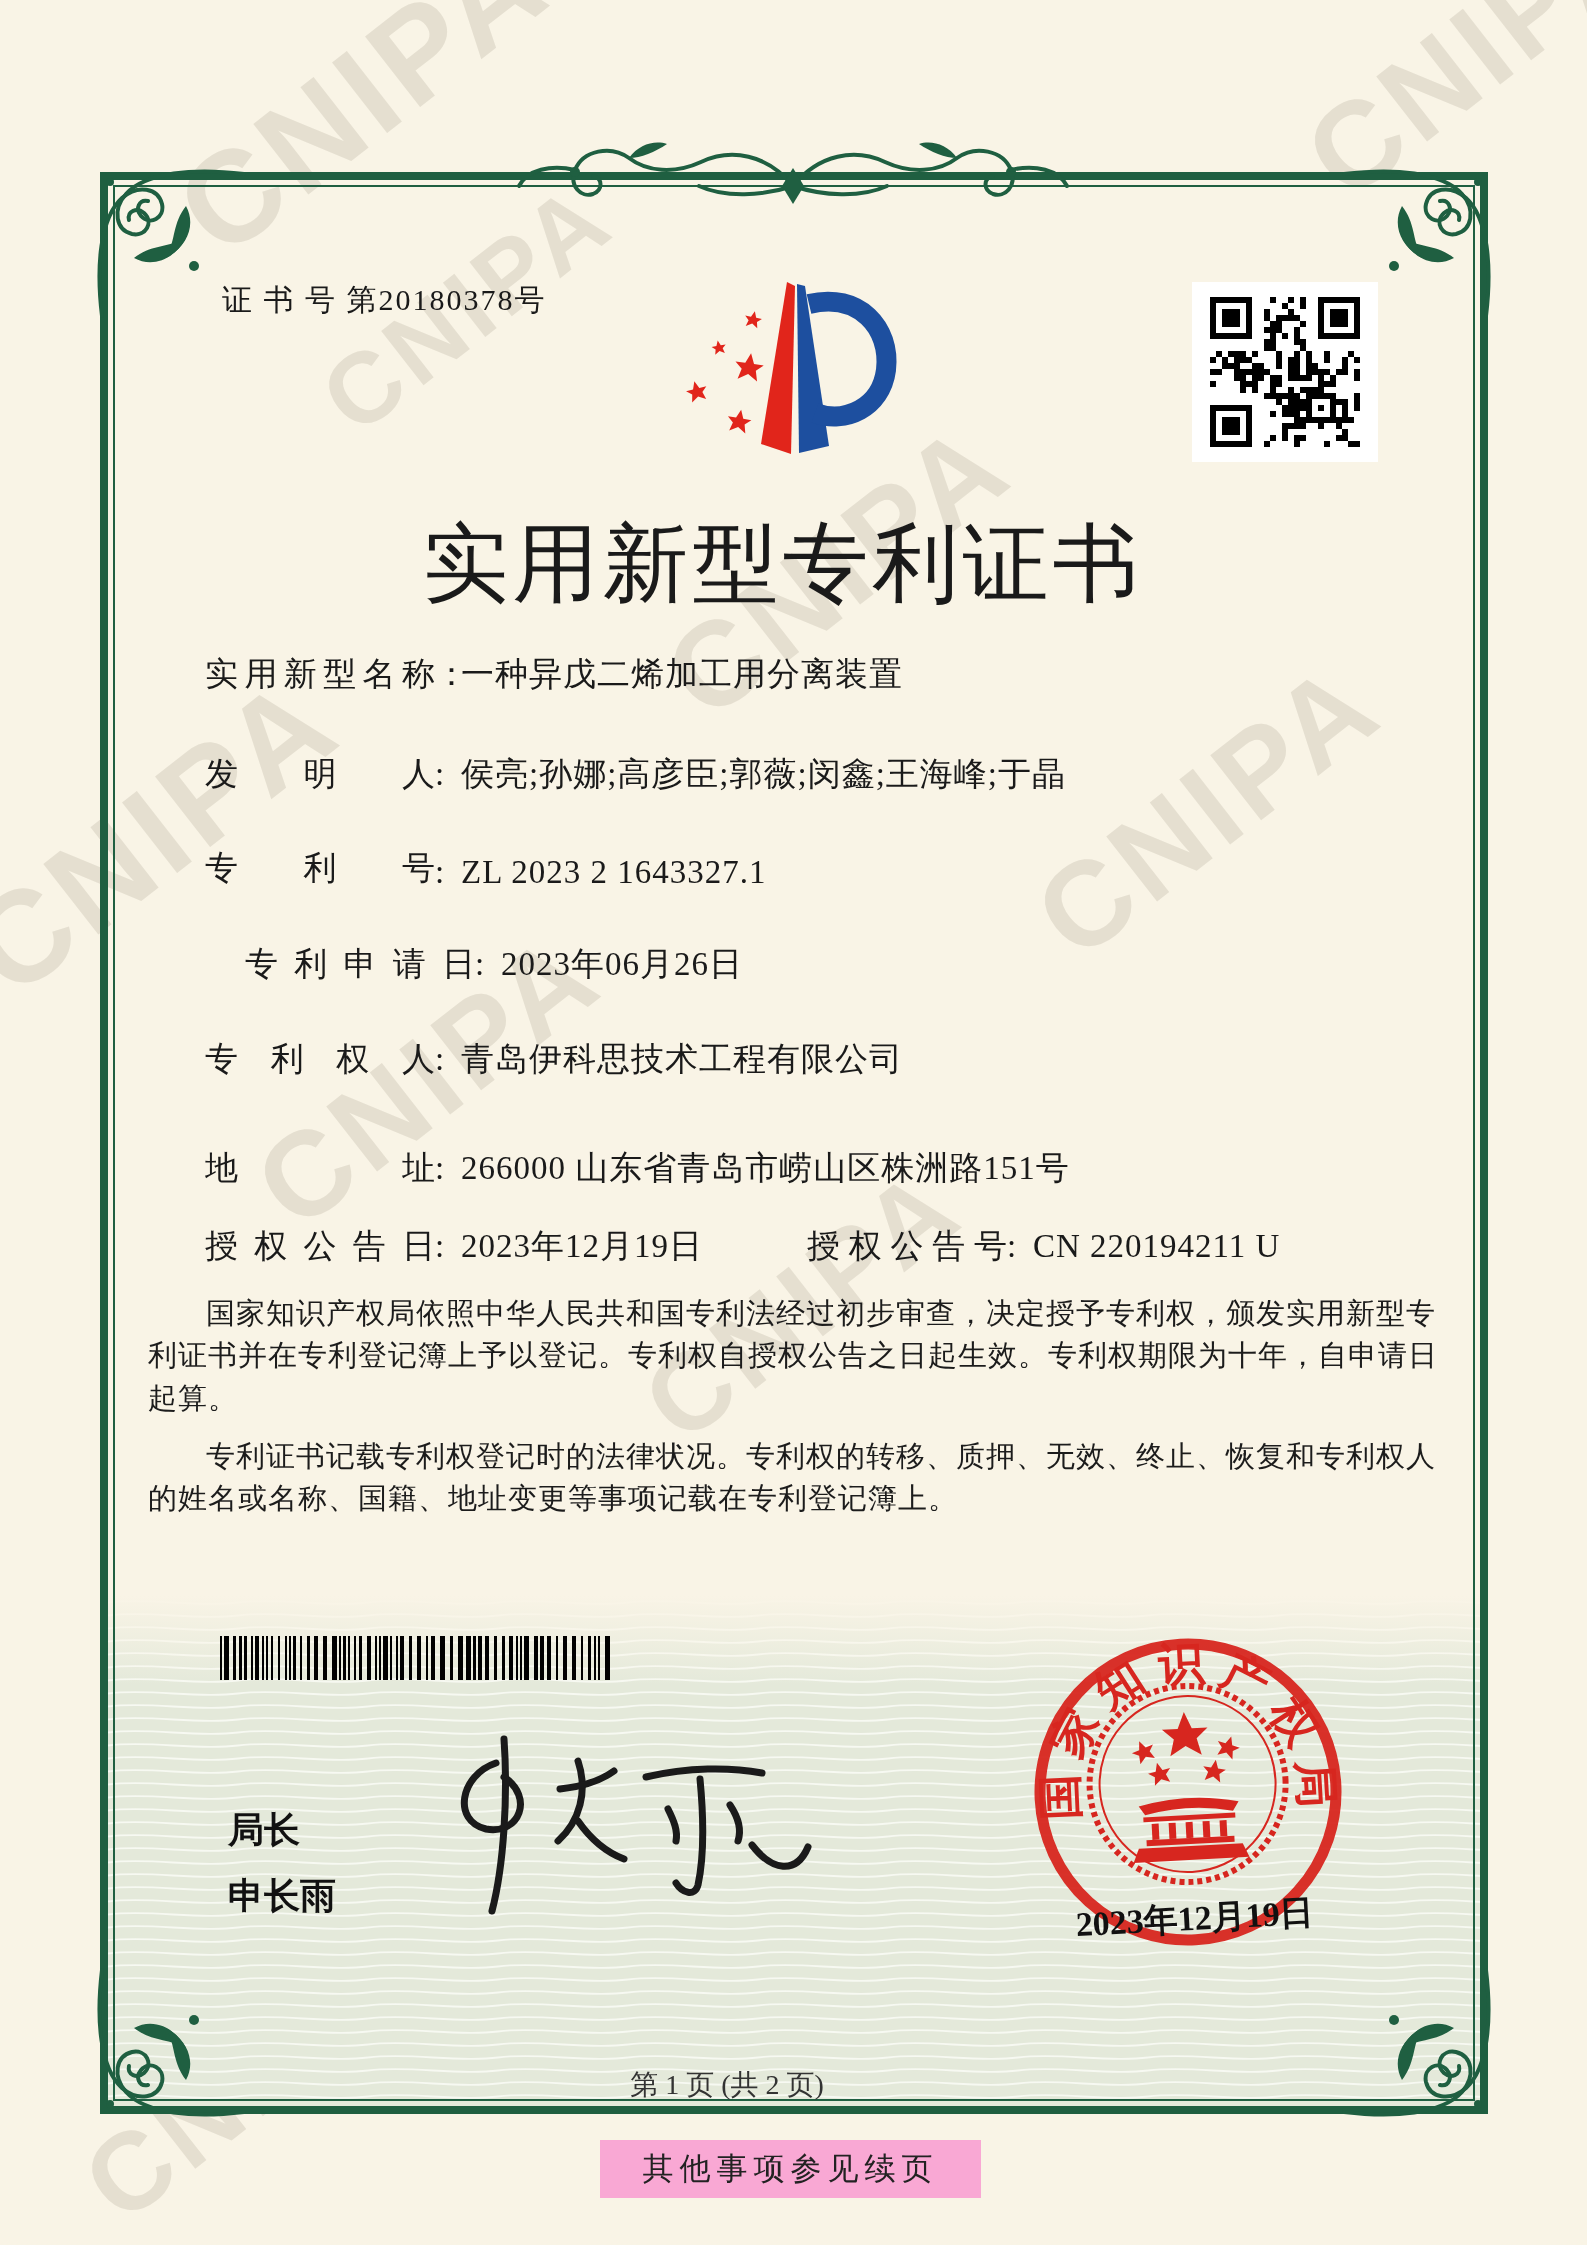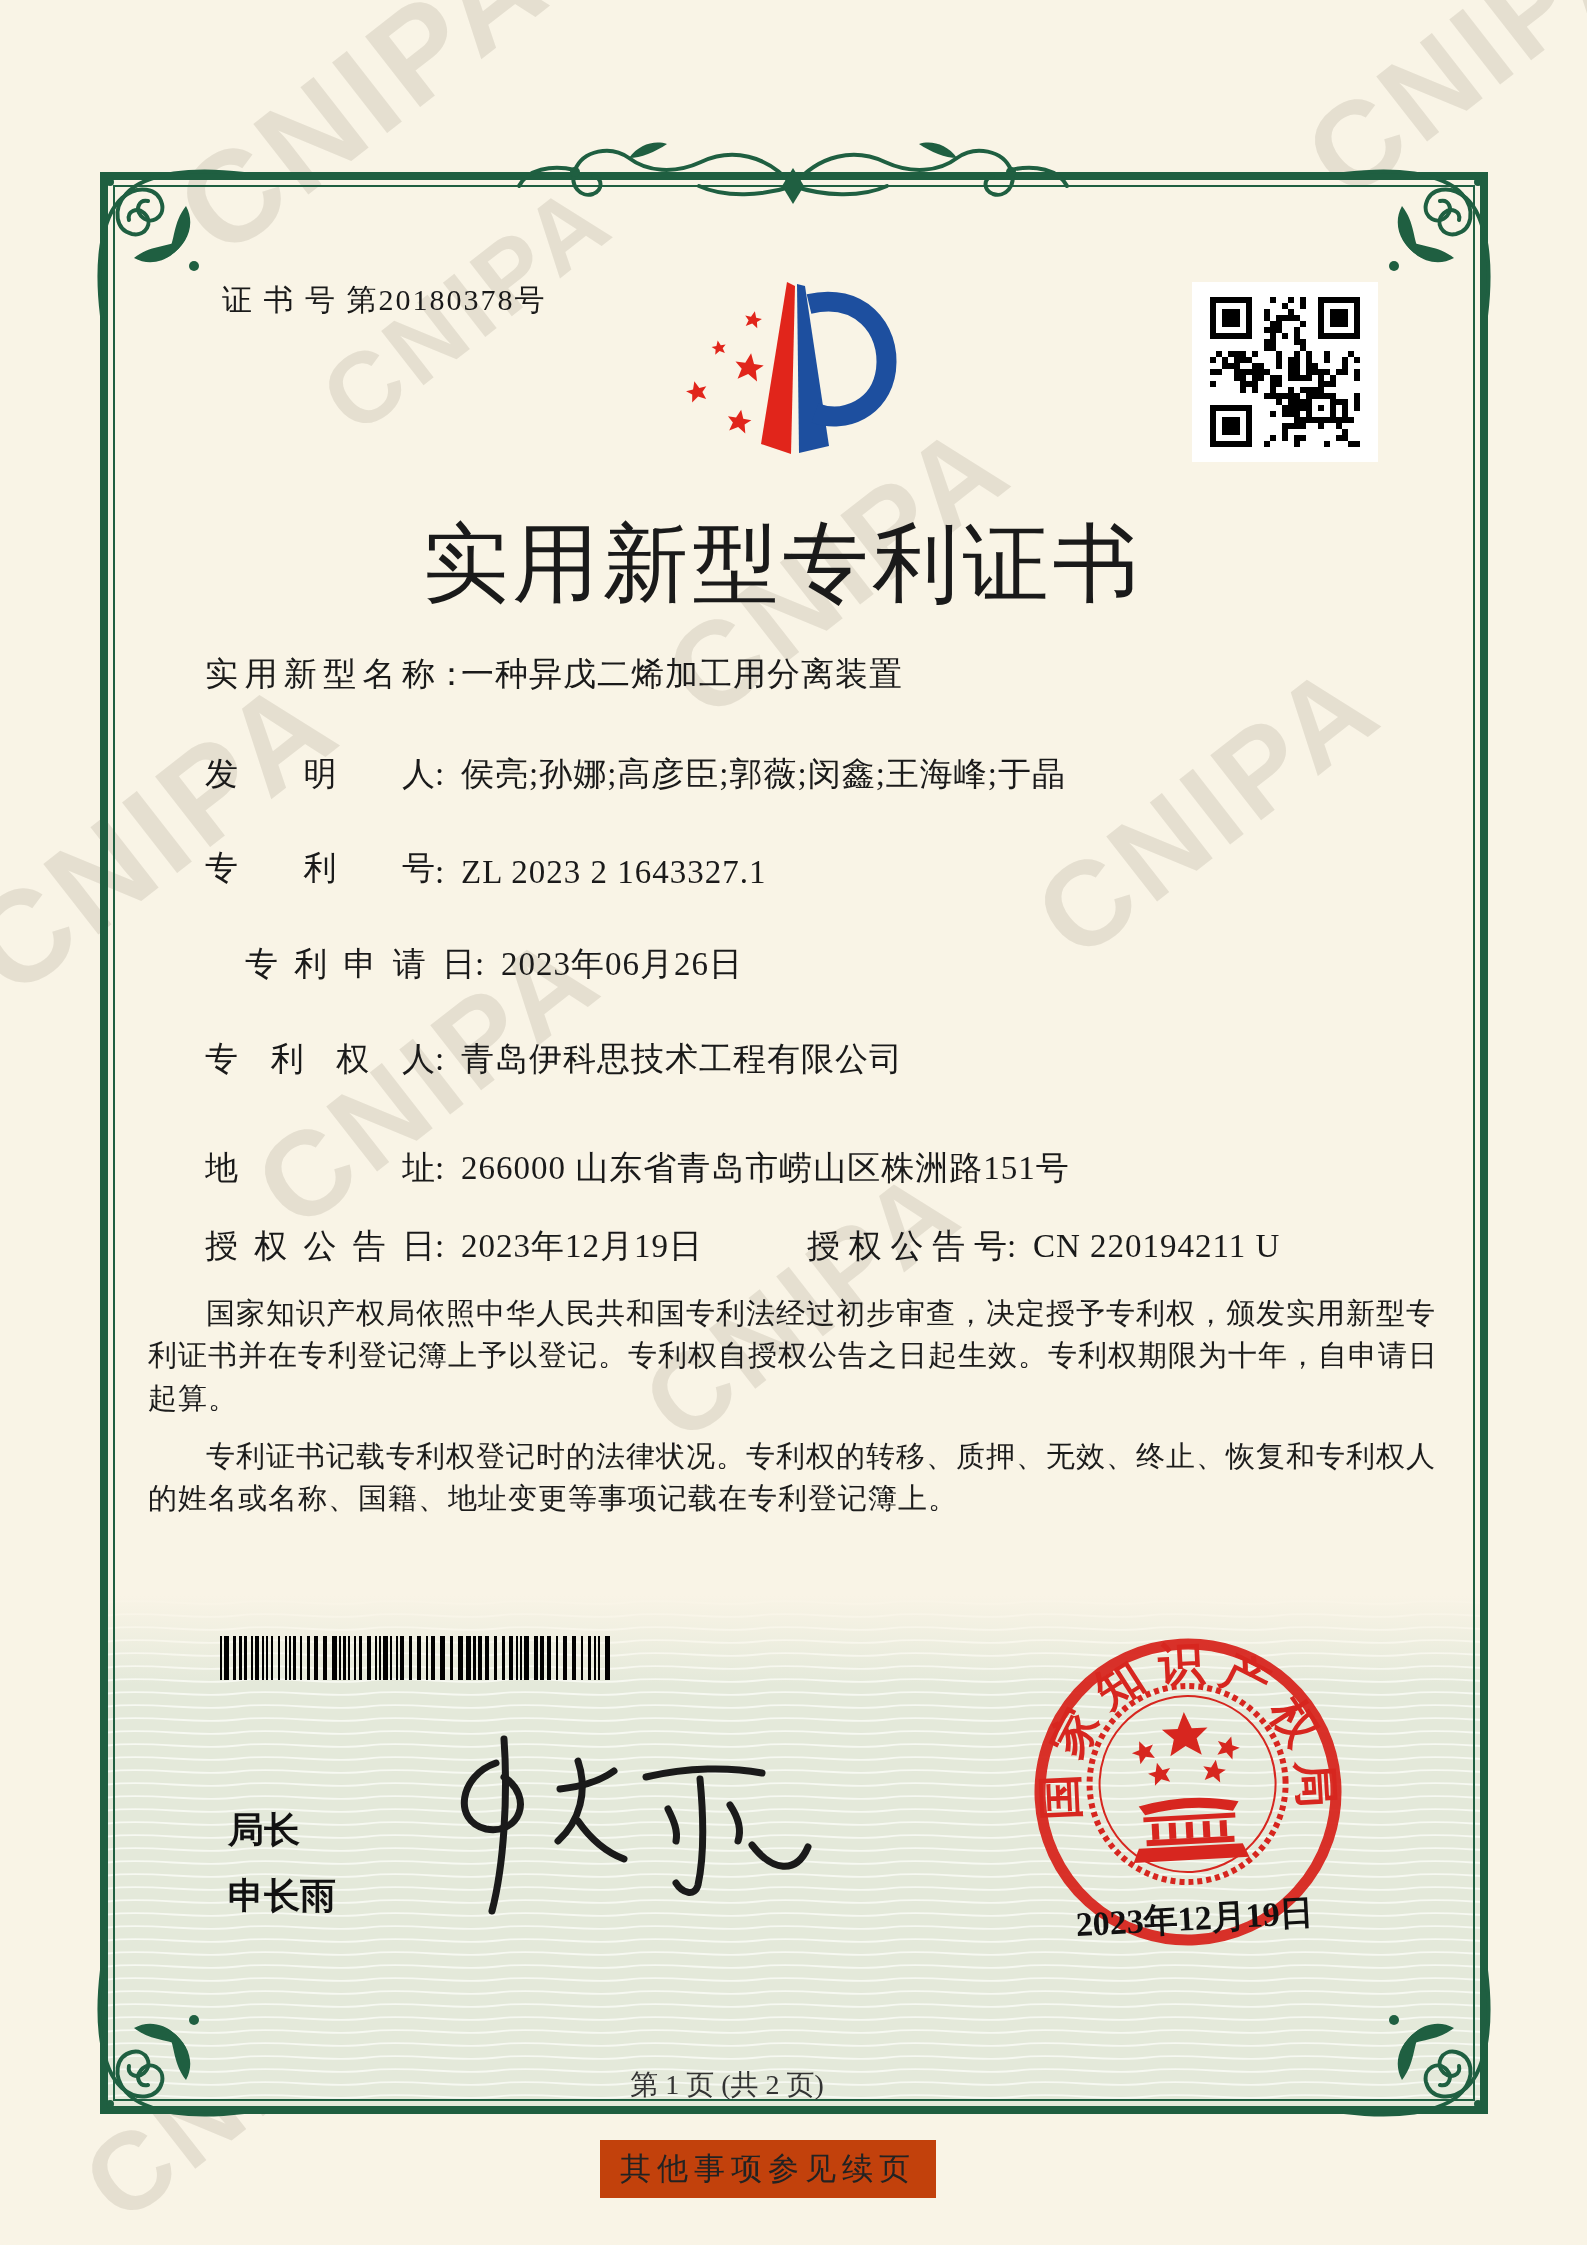--- a/index.html
+++ b/index.html
@@ -41,21 +41,21 @@
   
   .barcode{position:absolute;left:220px;top:1636px;}
   .sig-title,.sig-name{position:absolute;left:228px;font-family:"Liberation Sans","DejaVu Sans",sans-serif;
          font-weight:bold;font-size:36px;color:#111;}
   .sig-title{top:1806px;}
   .sig-name{top:1872px;}
   .signature{position:absolute;left:400px;top:1725px;}
   .seal{position:absolute;left:1018px;top:1622px;transform:rotate(-3deg);}
   .footer-page{position:absolute;left:592px;top:2066px;width:270px;text-align:center;
          font-size:28px;color:#333;}
-  .cont-band{position:absolute;left:600px;top:2140px;width:336px;height:58px;background:#c2410c;
+  .cont-band{position:absolute;left:600px;top:2140px;width:381px;height:58px;background:#f9a8d4;
          display:flex;align-items:center;justify-content:center;}
   .cont-band span{font-size:31px;letter-spacing:6px;color:#222;}
 </style>
 </head>
 <body>
 
 <div class="page">
 
   <span class="wm" style="left:150px;top:20px;font-size:130px;">CNIPA</span>
   <span class="wm" style="left:1280px;top:-20px;font-size:120px;">CNIPA</span>

